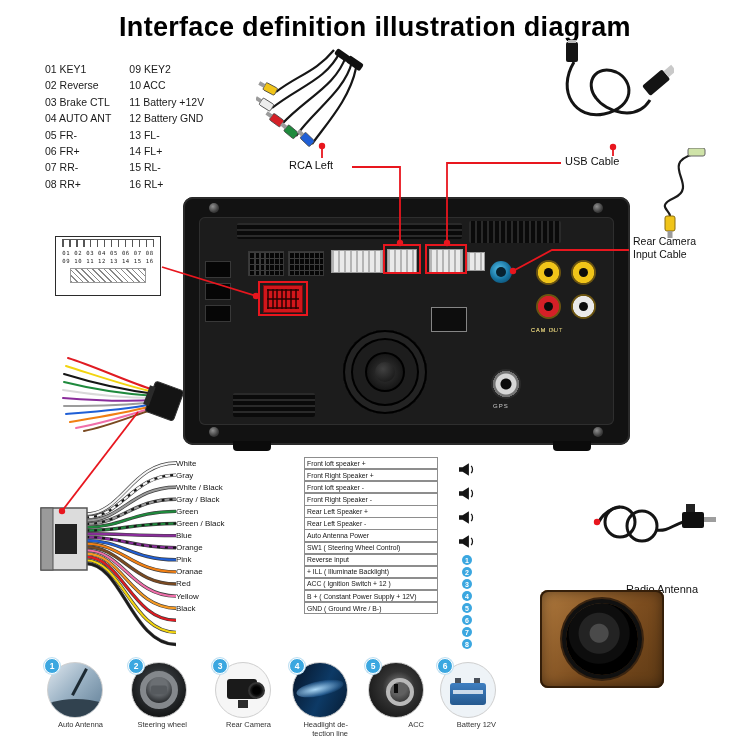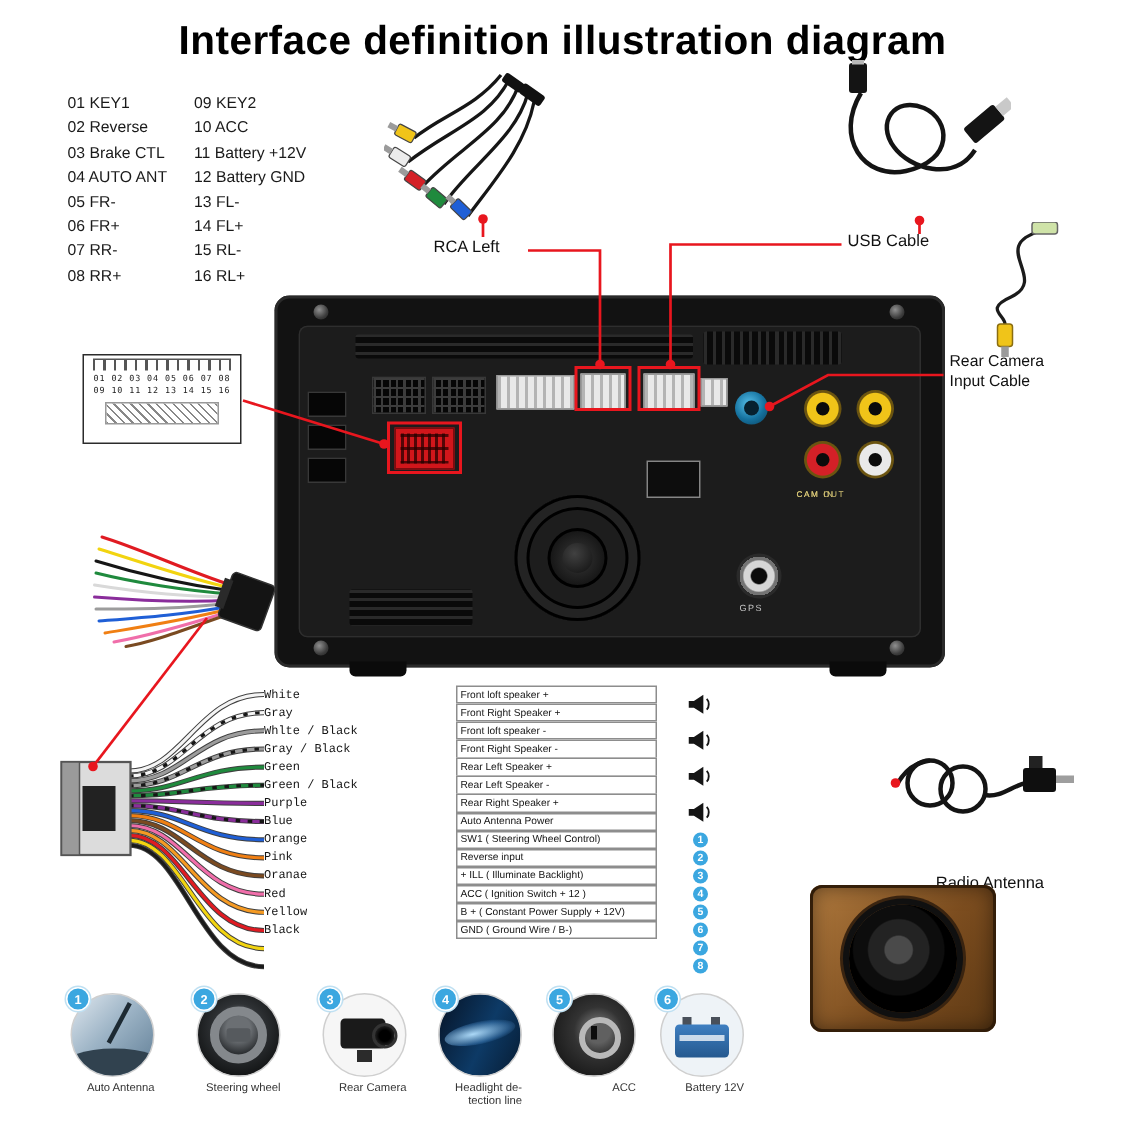--- a/index.html
+++ b/index.html
@@ -61,21 +61,21 @@
         background:radial-gradient(circle at 40% 35%,#414141,#101010);}
   .whitebox{border:1px solid #858585;background:#0d0d0d;}
   .coax{width:30px;height:30px;border-radius:50%;
         background:radial-gradient(circle,#0b0b0b 0 5px,#d6d6d6 6px 10px,#737373 11px 13px,#2a2a2a 13px);}
   .gps{left:310px;top:206px;color:#c9c9c9;font-size:6px;letter-spacing:1px;}
   .foot{top:244px;width:38px;height:10px;background:#0b0b0b;border-radius:0 0 4px 4px;}
 
   
   .wtable{position:absolute;left:176px;top:457px;}
   .wrow{display:flex;align-items:center;height:12.1px;}
-  .w-name{width:128px;font-size:8px;color:#141414;white-space:nowrap;font-family:Liberation Mono, monospace;}
+  .w-name{width:128px;font-size:8px;color:#141414;white-space:nowrap;}
   .w-desc{width:128px;height:10.4px;border:1px solid #8d8d8d;background:#fff;color:#141414;
         font-size:6.8px;padding:0 2px;display:flex;align-items:center;white-space:nowrap;}
   .spk{position:absolute;left:459px;width:18px;height:13px;}
   .wbadge{position:absolute;left:462px;width:10px;height:10px;border-radius:50%;background:var(--badge);
         color:#fff;font-size:7px;font-weight:bold;display:flex;align-items:center;justify-content:center;}
 
   
   .sub{position:absolute;left:540px;top:590px;width:124px;height:98px;border-radius:8px;
         background:linear-gradient(130deg,#b07a3e,#7c4d1f 55%,#5d3914);
         box-shadow:inset 0 0 14px rgba(0,0,0,.55),inset 0 0 0 2px #46290d;
@@ -204,21 +204,21 @@
       <rect x="-2.5" y="15" width="5" height="7" fill="#9b9b9b"></rect>
     </g>
   </svg>
 
   <div class="lbl" style="left:289px;top:159px">RCA Left</div>
   <div class="lbl" style="left:565px;top:155px">USB Cable</div>
   <div class="lbl two" style="left:633px;top:235px;font-size:10.5px">
     <div>Rear Camera</div>
     <div>Input Cable</div>
   </div>
-  <div class="lbl" style="left:596px;top:583px;width:100px;text-align:right">Radio Antenna</div>
+  <div class="lbl" style="left:612px;top:583px;width:100px;text-align:center">Radio Antenna</div>
   <div class="lbl" style="left:540px;top:655px;width:124px;text-align:center">Subwoofer sound</div>
 
   <div class="unit">
     <div class="unit-panel"></div>
     <div class="screw" style="left:26px;top:6px"></div>
     <div class="screw" style="left:410px;top:6px"></div>
     <div class="screw" style="left:26px;top:230px"></div>
     <div class="screw" style="left:410px;top:230px"></div>
     <div class="vent vent-h" style="left:54px;top:26px;width:225px;height:16px"></div>
     <div class="vent vent-v" style="left:286px;top:24px;width:92px;height:22px"></div>
@@ -341,24 +341,20 @@
       </div>
     <div class="wrow">
         <span class="w-name">Green</span>
         <span class="w-desc">Rear Left Speaker +</span>
       </div>
     <div class="wrow">
         <span class="w-name">Green / Black</span>
         <span class="w-desc">Rear Left Speaker -</span>
       </div>
     <div class="wrow">
-        <span class="w-name">Purple</span>
-        <span class="w-desc">Rear Right Speaker +</span>
-      </div>
-    <div class="wrow">
         <span class="w-name">Blue</span>
         <span class="w-desc">Auto Antenna Power</span>
       </div>
     <div class="wrow">
         <span class="w-name">Orange</span>
         <span class="w-desc">SW1 ( Steering Wheel Control)</span>
       </div>
     <div class="wrow">
         <span class="w-name">Pink</span>
         <span class="w-desc">Reverse input</span>

